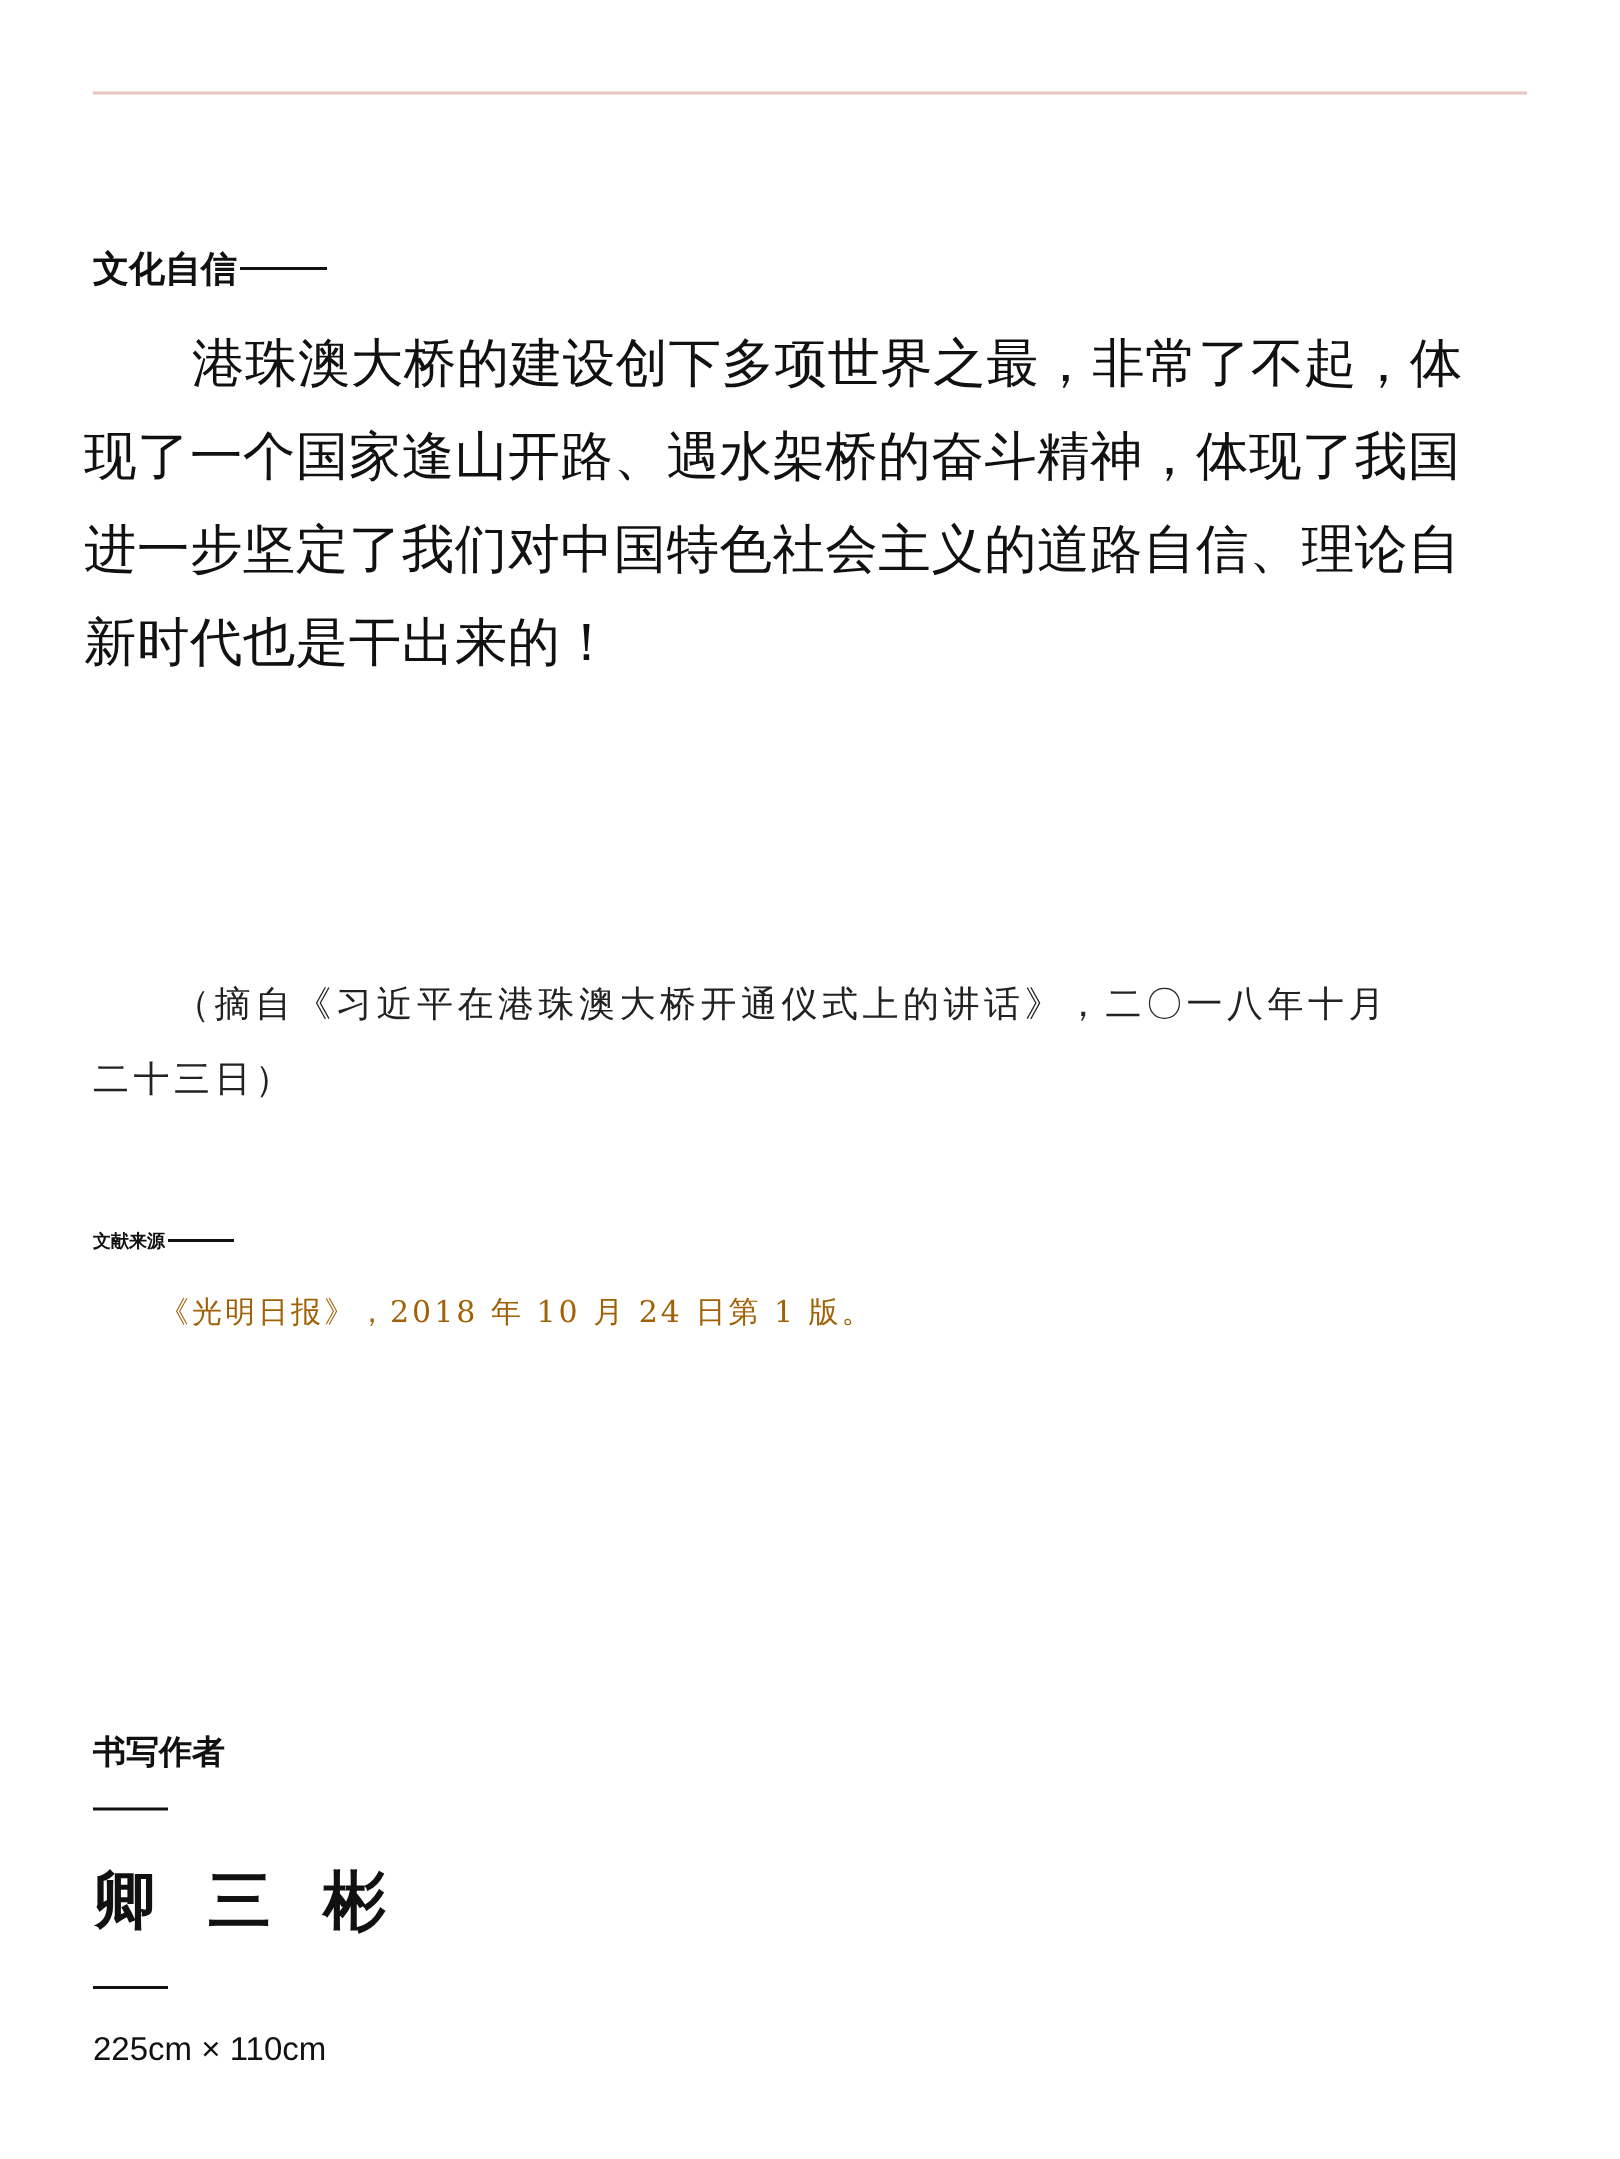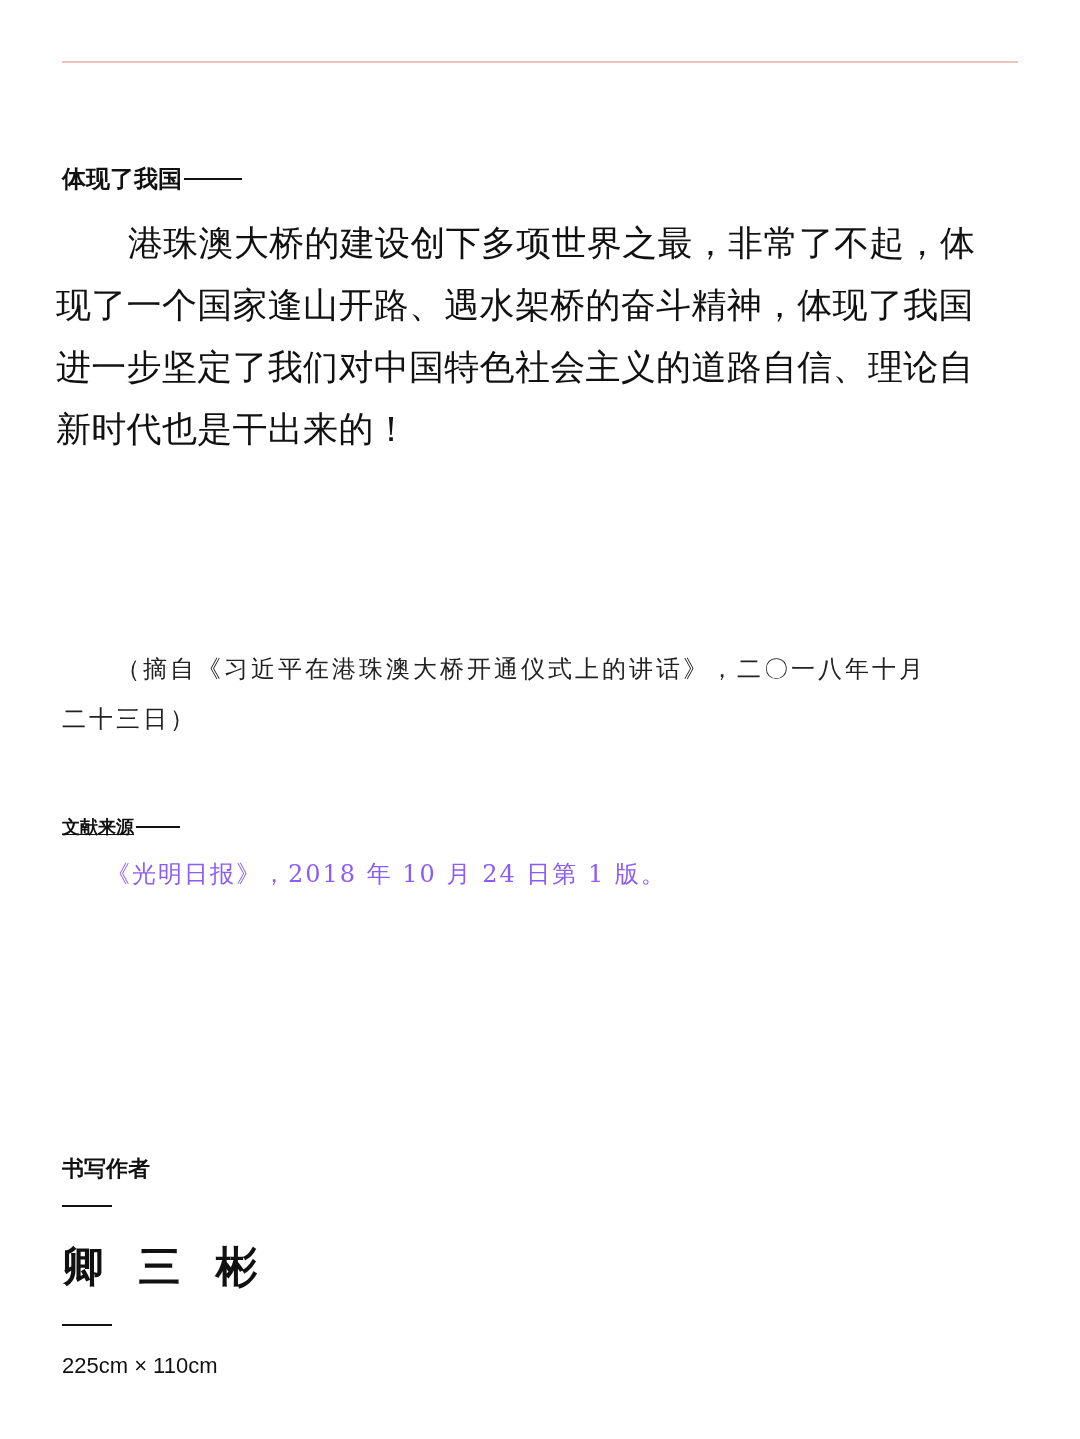--- a/index.html
+++ b/index.html
@@ -69,32 +69,32 @@
     color: #222;
   }
   .excerpt-line {
     height: 50px;
     line-height: 46px;
     white-space: nowrap;
     letter-spacing: 3px;
   }
   .excerpt-line.indent { padding-left: 54px; }
 
-  #source-label { top: 815px; font-size: 18px; line-height: 24px; text-decoration: underline; }
+  #source-label { top: 815px; font-size: 12px; line-height: 24px; }
   #source-label .label-dash { width: 44px; }
 
   .source-text {
     position: absolute;
     left: 106px;
     top: 856px;
     font-family: "DejaVu Serif", serif;
-    font-size: 24px;
+    font-size: 20px;
     line-height: 36px;
     letter-spacing: 2px;
-    color: #8b5cf6;
+    color: #a16207;
     white-space: nowrap;
   }
 
   #author-label { top: 1154px; font-size: 22px; line-height: 30px; }
 
   .short-rule {
     position: absolute;
     left: 62px;
     width: 50px;
     height: 2px;
@@ -126,21 +126,21 @@
     color: #111;
     white-space: nowrap;
   }
 </style>
 </head>
 <body>
 
 <div class="top-rule"></div>
 
 <div class="section-label" id="content-label">
-  <span>体现了我国</span><span class="label-dash"></span>
+  <span>文化自信</span><span class="label-dash"></span>
 </div>
 
 <div class="body-text">
   <div class="body-line indent">港珠澳大桥的建设创下多项世界之最，非常了不起，体</div>
   <div class="body-line">现了一个国家逢山开路、遇水架桥的奋斗精神，体现了我国</div>
   <div class="body-line">进一步坚定了我们对中国特色社会主义的道路自信、理论自</div>
   <div class="body-line">新时代也是干出来的！</div>
 </div>
 
 <div class="excerpt">

